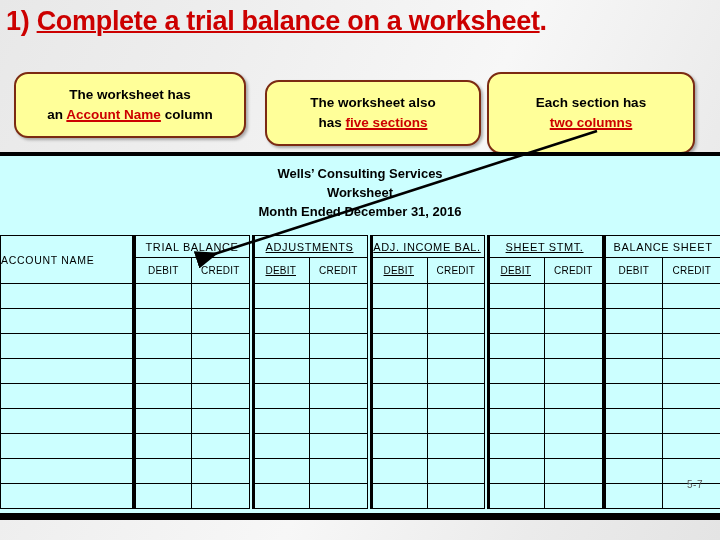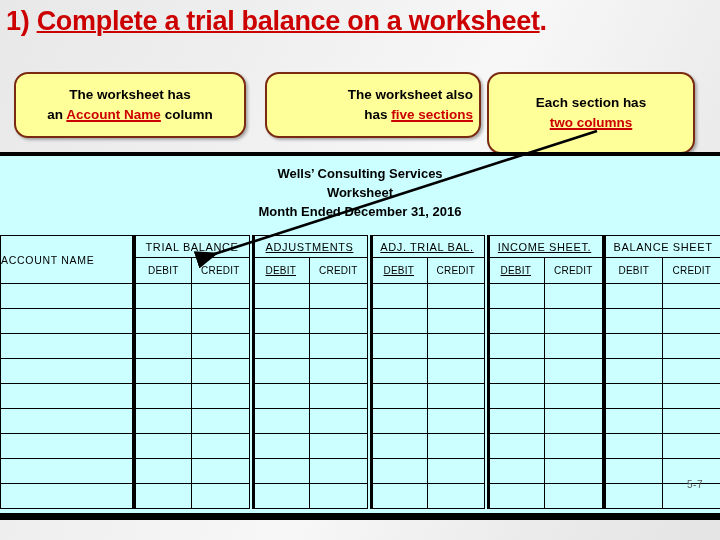--- a/index.html
+++ b/index.html
@@ -46,21 +46,21 @@
     line-height: 1.45;
     text-align: center;
     padding: 20px 6px;
   }
   .callout .red-ul {
     color: #cc0000;
     text-decoration: underline;
     text-decoration-thickness: 2px;
   }
   #callout-1 { left: 14px;  top: 72px; width: 232px; height: 66px; }
-  #callout-2 { left: 265px; top: 72px; width: 216px; height: 66px; align-items: flex-end; }
+  #callout-2 { left: 265px; top: 80px; width: 216px; height: 66px; }
   #callout-3 { left: 487px; top: 72px; width: 208px; height: 82px; }
 
   
   #worksheet {
     position: absolute;
     left: 0; top: 152px;
     width: 720px;
     height: 368px;
     background: #ccffff;
     border-top: 4px solid #000000;
@@ -180,22 +180,22 @@
         <col style="width:59px">
           <col style="width:59px">
         <col style="width:59px">
           <col style="width:58px">
       </colgroup>
       <tbody>
         <tr>
           <td class="acct-name" rowspan="2">ACCOUNT NAME</td>
           <td class="grp-head sep-left" colspan="2">TRIAL BALANCE</td>
           <td class="grp-head dbl-left" colspan="2">ADJUSTMENTS</td>
-          <td class="grp-head dbl-left" colspan="2">ADJ. TRIAL BAL.</td>
-          <td class="grp-head dbl-left" colspan="2">INCOME SHEET.</td>
+          <td class="grp-head dbl-left" colspan="2">ADJ. INCOME BAL.</td>
+          <td class="grp-head dbl-left" colspan="2">SHEET STMT.</td>
           <td class="grp-head sep-left lastcol" colspan="2">BALANCE SHEET</td>
         </tr>
         <tr>
           <td class="sub-head sep-left">DEBIT</td>
           <td class="sub-head">CREDIT</td>
           <td class="sub-head dbl-left">DEBIT</td>
           <td class="sub-head">CREDIT</td>
           <td class="sub-head dbl-left">DEBIT</td>
           <td class="sub-head">CREDIT</td>
           <td class="sub-head dbl-left">DEBIT</td>

